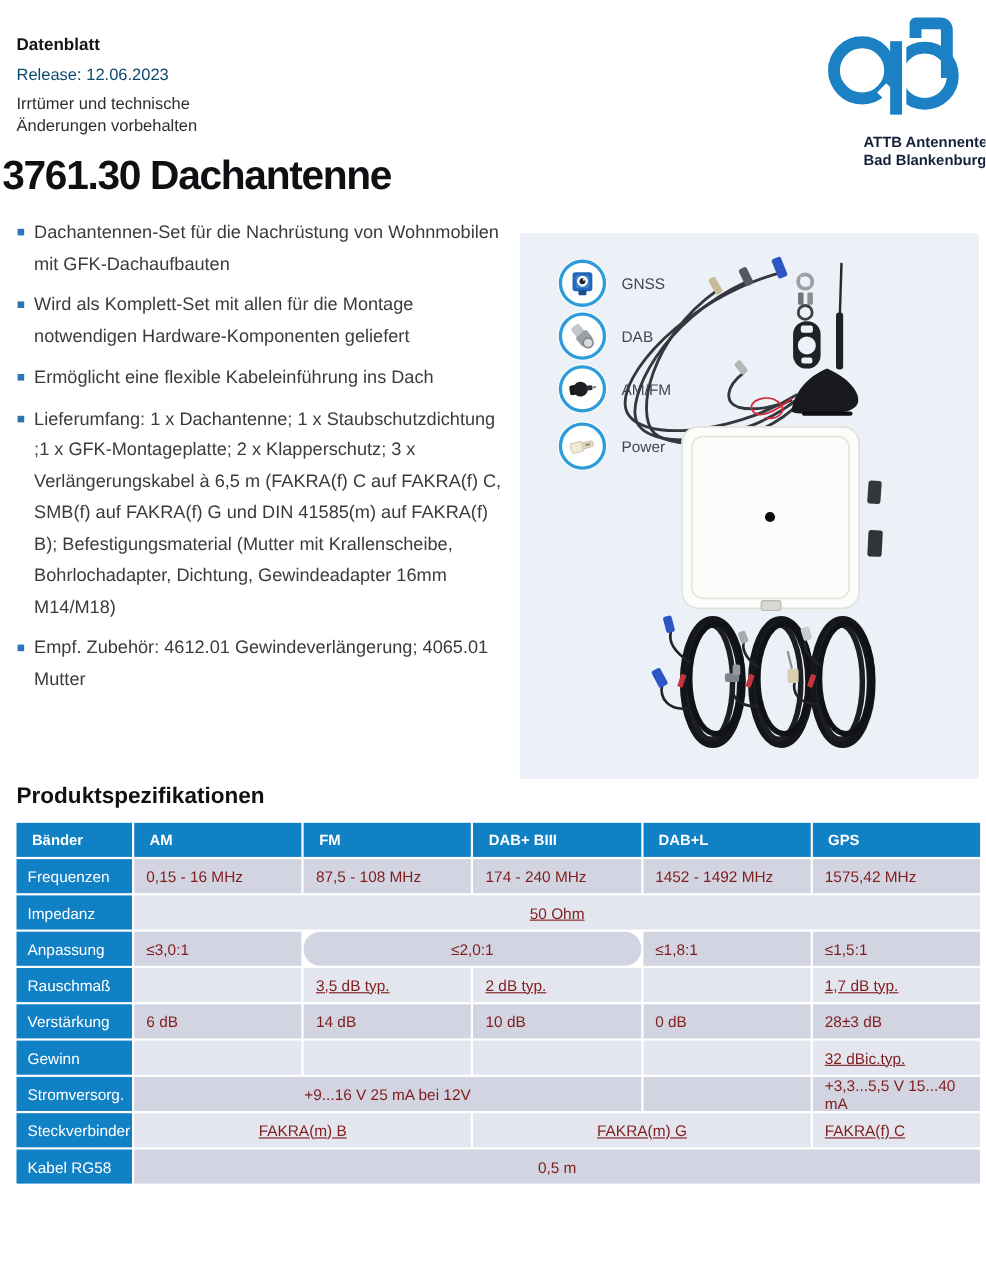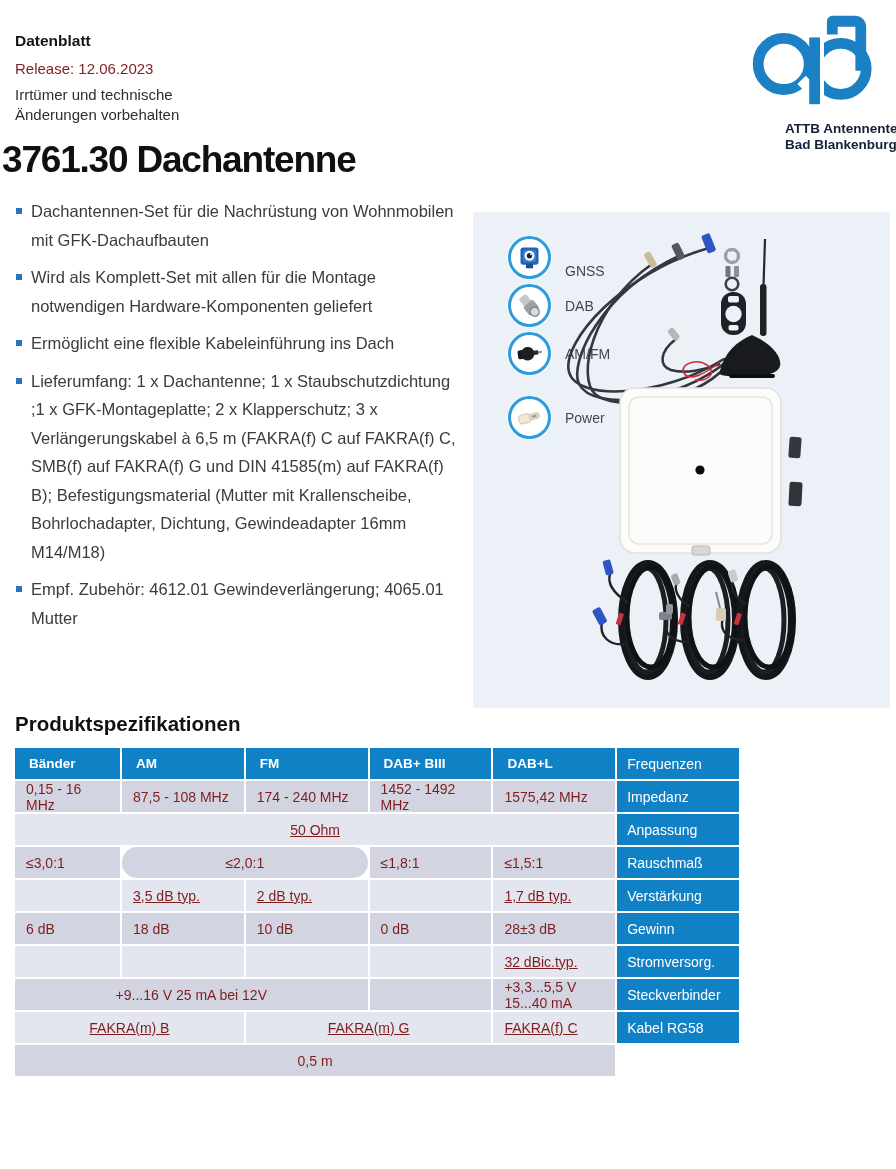--- a/index.html
+++ b/index.html
@@ -3,21 +3,21 @@
 <meta charset="utf-8">
 <style>
   html,body{margin:0;padding:0;background:#ffffff;}
   .page{
     position:relative;width:896px;height:1169px;overflow:hidden;background:#fff;
     font-family:"Liberation Sans", sans-serif;color:#222;
   }
   
   .meta{position:absolute;left:15px;top:16px;}
   .doc-type{font-size:15.5px;font-weight:bold;color:#141519;margin:16px 0 10px 0;}
-  .release{font-size:15px;color:#7f1d1d;margin:0 0 8px 0;}
+  .release{font-size:15px;color:#0c4a6e;margin:0 0 8px 0;}
   .disclaimer{font-size:15px;color:#2d2e31;line-height:20px;margin:0;}
   
   .logo{position:absolute;left:747px;top:8px;width:160px;}
   .logo-text{margin-top:1px;padding-left:38px;font-size:13.5px;font-weight:bold;
     color:#15203a;line-height:15.5px;white-space:nowrap;}
   
   h1.title{position:absolute;left:2px;top:139px;margin:0;font-size:37px;font-weight:bold;
     letter-spacing:-1.2px;color:#0f1013;}
   
   ul.features{position:absolute;left:15px;top:197px;width:452px;margin:0;padding:0;list-style:none;}
@@ -29,21 +29,21 @@
   .panel{position:absolute;left:473px;top:212px;width:417px;height:496px;
     background:var(--panel-bg,#ecf1f7);}
   .conn{position:absolute;left:35px;display:flex;align-items:center;}
   .conn .ring{width:37px;height:37px;border-radius:50%;background:#fff;
     border:3px solid #2d9cd8;display:flex;align-items:center;justify-content:center;
     box-shadow:0 0 0 1px rgba(255,255,255,.8);}
   .conn .ring svg{width:27px;height:27px;}
   .conn .lbl{margin-left:14px;font-size:14px;color:#42474e;}
   .art{position:absolute;left:0;top:0;}
   
-  .specs{position:absolute;left:15px;top:712px;width:724px;}
+  .specs{position:absolute;left:15px;top:712px;width:876px;}
   h2.spec-heading{margin:0 0 12px 0;font-size:20.5px;font-weight:bold;color:#101114;}
   .spec-table{display:grid;grid-template-columns:105px repeat(5,1fr);gap:2px;background:#fff;}
   .spec-table .th{background:var(--table-blue,#1181c6);color:#fff;font-weight:bold;
     font-size:13.5px;height:31px;display:flex;align-items:center;padding:0 14px;}
   .spec-table .rowlabel{background:var(--table-blue,#1181c6);color:#fff;
     font-size:14px;height:31px;display:flex;align-items:center;padding:0 10px;}
   .spec-table .cell{height:31px;display:flex;align-items:center;padding:0 11px;
     font-size:14px;color:#7f1d1d;}
   .spec-table .cell.dark{background:var(--row-dark,#d2d5e1);}
   .spec-table .cell.light{background:var(--row-light,#e4e6ef);text-decoration:underline;}
@@ -86,21 +86,21 @@
   <ul class="features" id="features">
       <li><span class="sq"></span>Dachantennen-Set für die Nachrüstung von Wohnmobilen mit GFK-Dachaufbauten</li>
       <li><span class="sq"></span>Wird als Komplett-Set mit allen für die Montage notwendigen Hardware-Komponenten geliefert</li>
       <li><span class="sq"></span>Ermöglicht eine flexible Kabeleinführung ins Dach</li>
       <li><span class="sq"></span>Lieferumfang: 1 x Dachantenne; 1 x Staubschutzdichtung ;1 x GFK-Montageplatte; 2 x Klapperschutz; 3 x Verlängerungskabel à 6,5 m (FAKRA(f) C auf FAKRA(f) C, SMB(f) auf FAKRA(f) G und DIN 41585(m) auf FAKRA(f) B); Befestigungsmaterial (Mutter mit Krallenscheibe, Bohrlochadapter, Dichtung, Gewindeadapter 16mm M14/M18)</li>
       <li><span class="sq"></span>Empf. Zubehör: 4612.01 Gewindeverlängerung; 4065.01 Mutter</li>
     </ul>
 
   <div class="panel">
     <div id="connectors">
-        <div class="conn" style="top: 24px; align-items: flex-end;">
+        <div class="conn" style="top: 24px;">
           <span class="ring">
             <svg viewBox="0 0 30 30">
               <rect x="5" y="4" width="20" height="19" rx="3" fill="#2166b8"></rect>
               <rect x="8" y="7" width="14" height="13" rx="2" fill="#3a83cf"></rect>
               <circle cx="15" cy="13" r="5.5" fill="#fff"></circle>
               <circle cx="15" cy="13" r="3" fill="#1a2430"></circle>
               <circle cx="16.5" cy="11.5" r="1" fill="#fff"></circle>
               <rect x="11" y="22" width="8" height="5" rx="1" fill="#174e8c"></rect>
             </svg>
           </span>
@@ -124,21 +124,21 @@
               <g transform="rotate(-8 15 15)">
                 <rect x="2" y="10" width="7" height="10" rx="2" fill="#17181b"></rect>
                 <circle cx="13" cy="15" r="7.5" fill="#1d1f23"></circle>
                 <rect x="19" y="12.5" width="6" height="5" rx="1" fill="#2a2c30"></rect>
                 <rect x="25" y="13.8" width="4" height="2.4" fill="#8b9095"></rect>
               </g>
             </svg>
           </span>
           <span class="lbl">AM/FM</span>
         </div>
-        <div class="conn" style="top: 184px;">
+        <div class="conn" style="top: 172px;">
           <span class="ring">
             <svg viewBox="0 0 30 30">
               <g transform="rotate(-15 15 15)">
                 <rect x="3" y="10" width="13" height="10" rx="3" fill="#efe9d8" stroke="#cfc7ae" stroke-width="1"></rect>
                 <rect x="15" y="12" width="11" height="6" rx="2" fill="#e3dcc6" stroke="#c8c0a6" stroke-width="1"></rect>
                 <rect x="18" y="13.8" width="5" height="2.4" fill="#9b9686"></rect>
               </g>
             </svg>
           </span>
           <span class="lbl">Power</span>
@@ -225,20 +225,21 @@
   </div>
 
   <div class="specs">
     <h2 class="spec-heading">Produktspezifikationen</h2>
     <div class="spec-table" id="spec-table">
         <div class="th">Bänder</div>
         <div class="th">AM</div>
         <div class="th">FM</div>
         <div class="th">DAB+ BIII</div>
         <div class="th">DAB+L</div>
+        <div class="th">GPS</div>
         <div class="rowlabel">Frequenzen</div>
         <div class="cell dark">0,15 - 16 MHz</div>
         <div class="cell dark">87,5 - 108 MHz</div>
         <div class="cell dark">174 - 240 MHz</div>
         <div class="cell dark">1452 - 1492 MHz</div>
         <div class="cell dark">1575,42 MHz</div>
         <div class="rowlabel">Impedanz</div>
         <div class="cell light center" style="grid-column: span 5;">50 Ohm</div>
         <div class="rowlabel">Anpassung</div>
         <div class="cell dark">≤3,0:1</div>
@@ -246,21 +247,21 @@
         <div class="cell dark">≤1,8:1</div>
         <div class="cell dark">≤1,5:1</div>
         <div class="rowlabel">Rauschmaß</div>
         <div class="cell light"></div>
         <div class="cell light">3,5 dB typ.</div>
         <div class="cell light">2 dB typ.</div>
         <div class="cell light"></div>
         <div class="cell light">1,7 dB typ.</div>
         <div class="rowlabel">Verstärkung</div>
         <div class="cell dark">6 dB</div>
-        <div class="cell dark">18 dB</div>
+        <div class="cell dark">14 dB</div>
         <div class="cell dark">10 dB</div>
         <div class="cell dark">0 dB</div>
         <div class="cell dark">28±3 dB</div>
         <div class="rowlabel">Gewinn</div>
         <div class="cell light"></div>
         <div class="cell light"></div>
         <div class="cell light"></div>
         <div class="cell light"></div>
         <div class="cell light">32 dBic.typ.</div>
         <div class="rowlabel">Stromversorg.</div>

